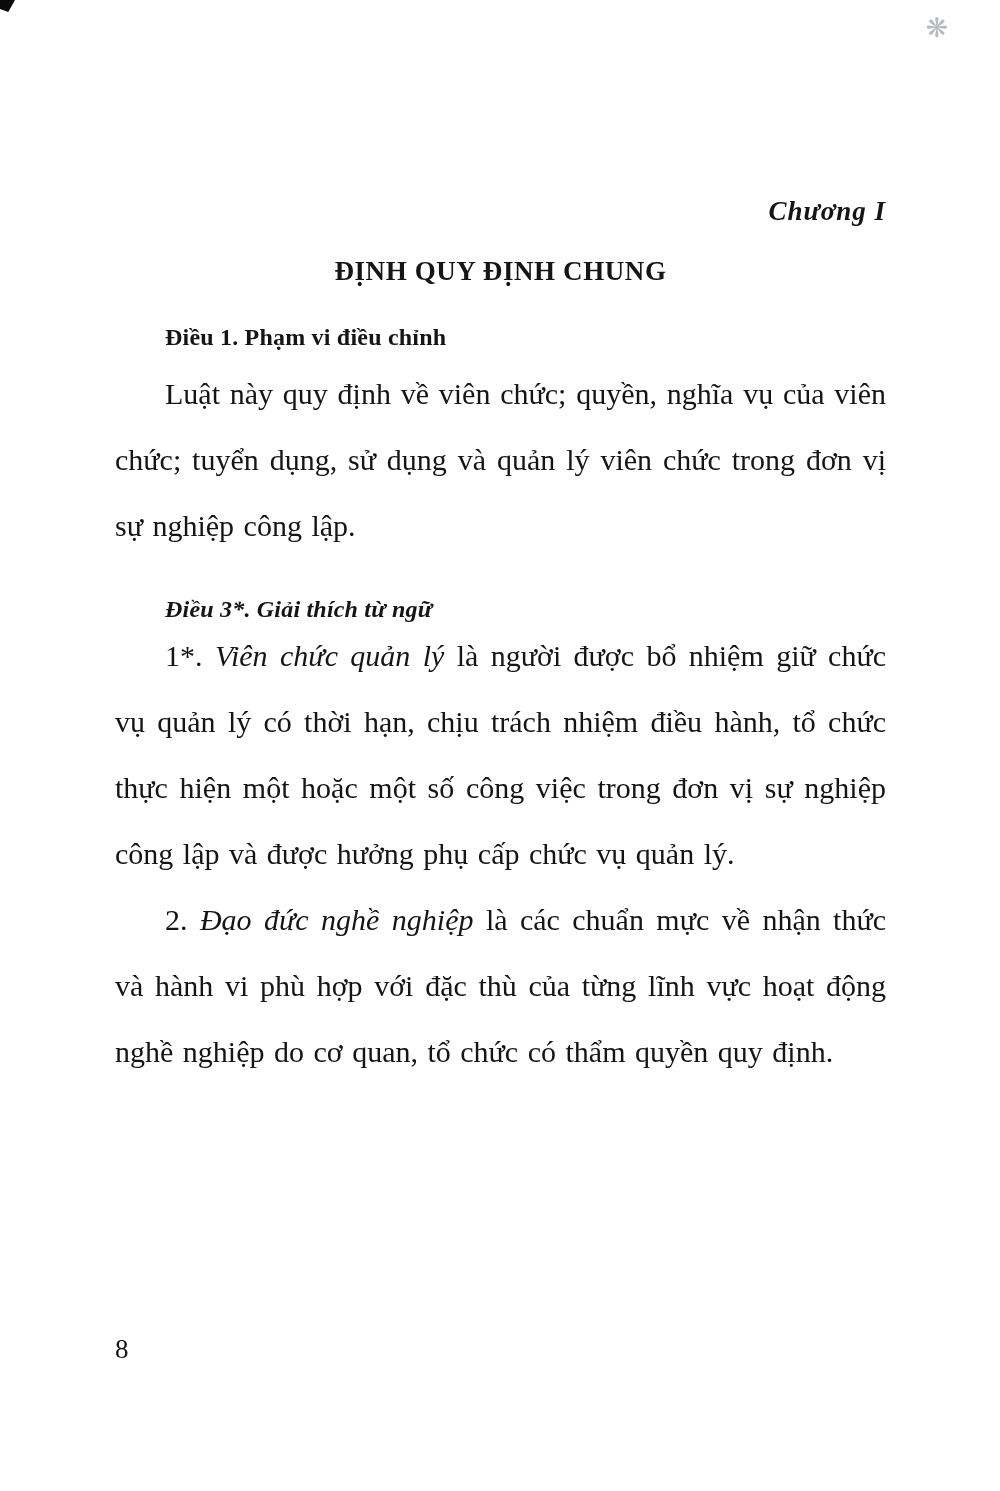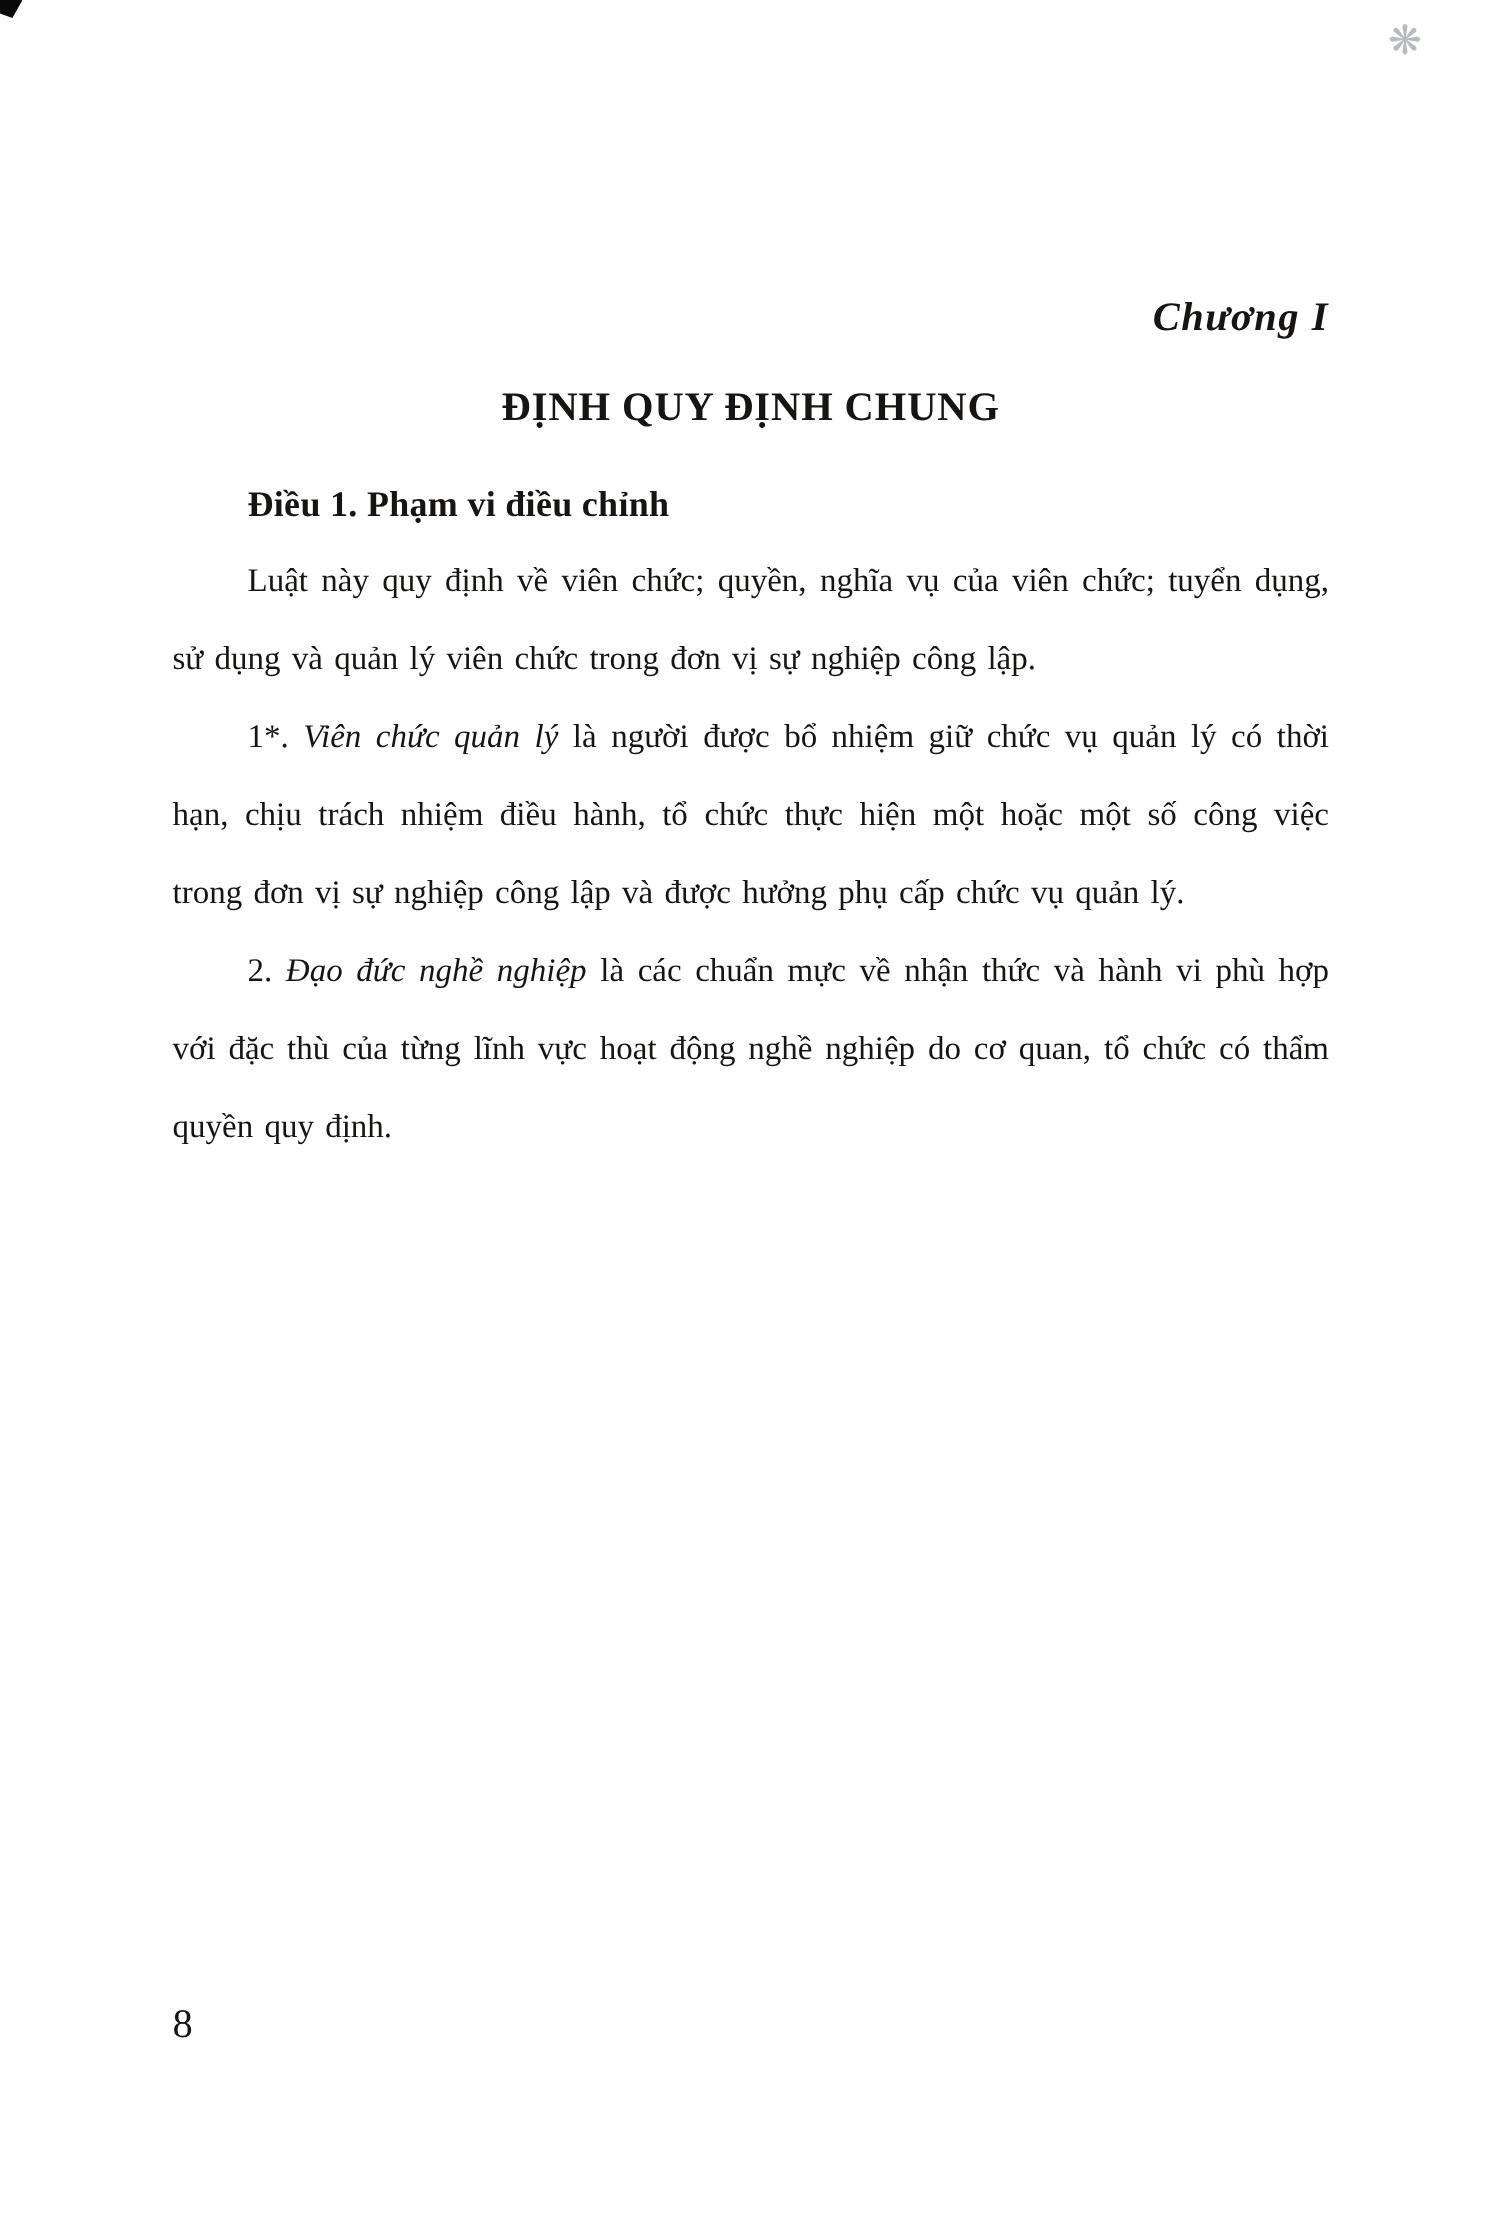--- a/index.html
+++ b/index.html
@@ -51,22 +51,22 @@
   }
   .article-heading {
     font-size: 24px;
     font-weight: bold;
     text-indent: 50px;
     margin-top: 37px;
     letter-spacing: 0.2px;
   }
   .article-heading.italic { font-style: italic; }
   .body-para {
-    font-size: 22px;
-    line-height: 52px;
+    font-size: 30px;
+    line-height: 66px;
     text-align: justify;
     text-indent: 50px;
     margin-top: 10px;
     word-spacing: 2px;
   }
   .body-para.flow { margin-top: 0; }
   .term { font-style: italic; }
   .page-number {
     position: absolute;
     left: 115px;
@@ -88,20 +88,21 @@
     <h1 class="chapter-label">Chương I</h1>
 
     <h2 class="chapter-title">ĐỊNH QUY ĐỊNH CHUNG</h2>
 
     <h3 class="article-heading">Điều 1. Phạm vi điều chỉnh</h3>
 
     <p class="body-para">Luật này quy định về viên chức; quyền, nghĩa vụ của viên chức; tuyển dụng, sử dụng và quản lý viên chức trong đơn vị sự nghiệp công lập.</p>
 
 
 
+    <h3 class="article-heading italic">Điều 3*. Giải thích từ ngữ</h3>
 
 
     <p class="body-para flow"><span>1*. </span><em class="term">Viên chức quản lý</em><span> là người được bổ nhiệm giữ chức vụ quản lý có thời hạn, chịu trách nhiệm điều hành, tổ chức thực hiện một hoặc một số công việc trong đơn vị sự nghiệp công lập và được hưởng phụ cấp chức vụ quản lý.</span></p>
 
     <p class="body-para flow"><span>2. </span><em class="term">Đạo đức nghề nghiệp</em><span> là các chuẩn mực về nhận thức và hành vi phù hợp với đặc thù của từng lĩnh vực hoạt động nghề nghiệp do cơ quan, tổ chức có thẩm quyền quy định.</span></p>
 
   </main>
 
   <div class="page-number">8</div>
 

